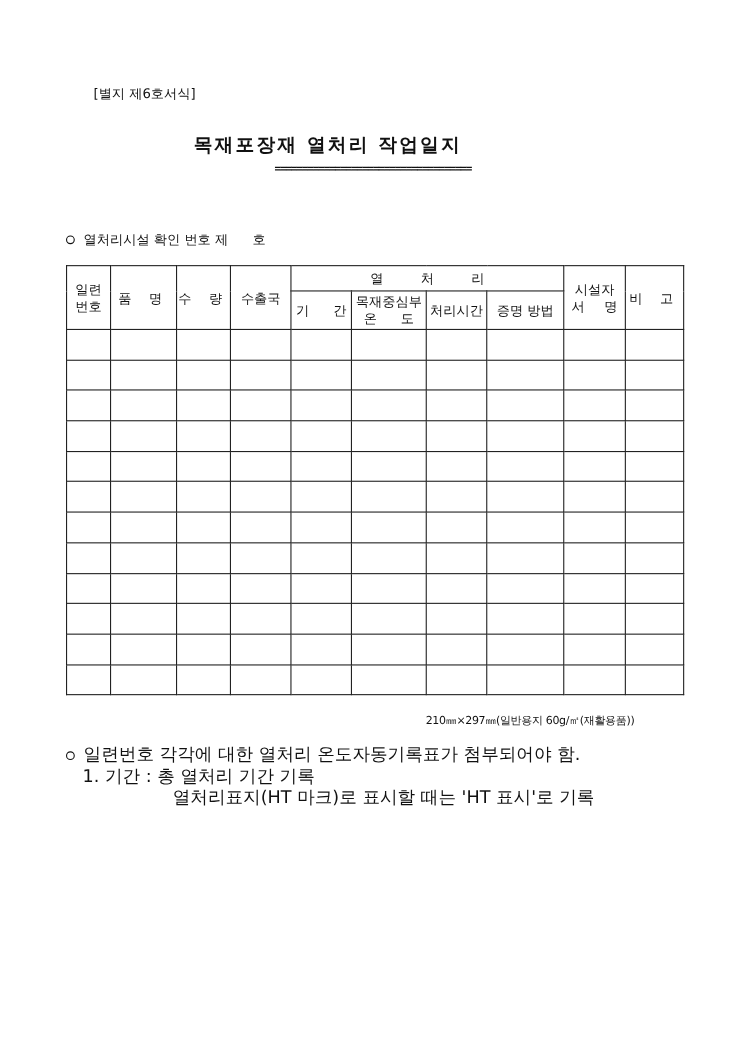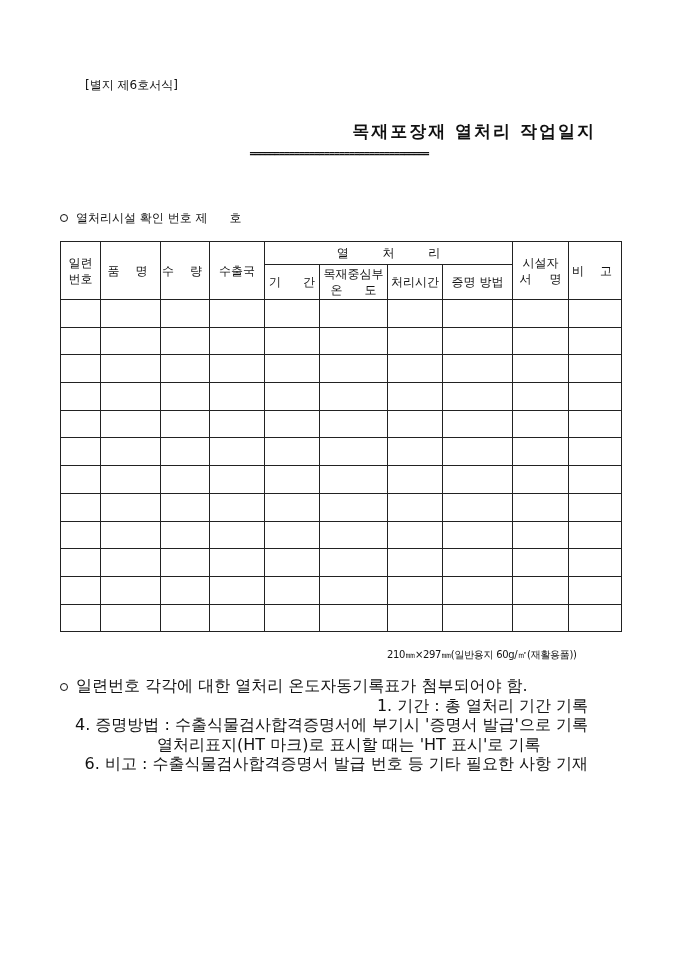--- a/index.html
+++ b/index.html
@@ -22,21 +22,21 @@
       font-size: 12px;
       letter-spacing: 0px;
       white-space: nowrap;
       margin-left: 24px;
     }
     .doc-title {
       position: absolute;
       left: 0;
       width: 596px;
       top: 120px;
-      text-align: right;
+      text-align: center;
       font-family: "DejaVu Serif", serif;
       font-weight: bold;
       font-size: 17px;
       letter-spacing: 2px;
       white-space: nowrap;
     }
     .title-underline {
       position: absolute;
       left: 178px;
       top: 148px;
@@ -102,21 +102,21 @@
       letter-spacing: -0.3px;
     }
     .notes {
       position: absolute;
       left: 60px;
       top: 676px;
       font-size: 16px;
       line-height: 19.6px;
       white-space: nowrap;
     }
-    .notes .item { padding-left: 15px; text-align: right; }
+    .notes .item { padding-left: 15px; }
     .notes .cont { padding-left: 97px; }
   </style>
 </head>
 <body>
 
 <div class="form-label">[별지 제6호서식]</div>
 
 <div class="doc-title">목재포장재 열처리 작업일지</div>
 <div class="title-underline">====================================</div>
 
@@ -309,16 +309,14 @@
         <td></td>
       </tr>
     </tbody>
 </table>
 
 <div class="size-note">210㎜×297㎜(일반용지 60g/㎡(재활용품))</div>
 
 <div class="notes">
   <div><span class="bullet"></span><span>일련번호 각각에 대한 열처리 온도자동기록표가 첨부되어야 함.</span></div>
   <div class="item">1. 기간 : 총 열처리 기간 기록</div>
-  <div class="item">4. 증명방법 : 수출식물검사합격증명서에 부기시 '증명서 발급'으로 기록</div>
   <div class="cont">열처리표지(HT 마크)로 표시할 때는 'HT 표시'로 기록</div>
-  <div class="item">6. 비고 : 수출식물검사합격증명서 발급 번호 등 기타 필요한 사항 기재</div>
 </div>
 
 </body></html>

